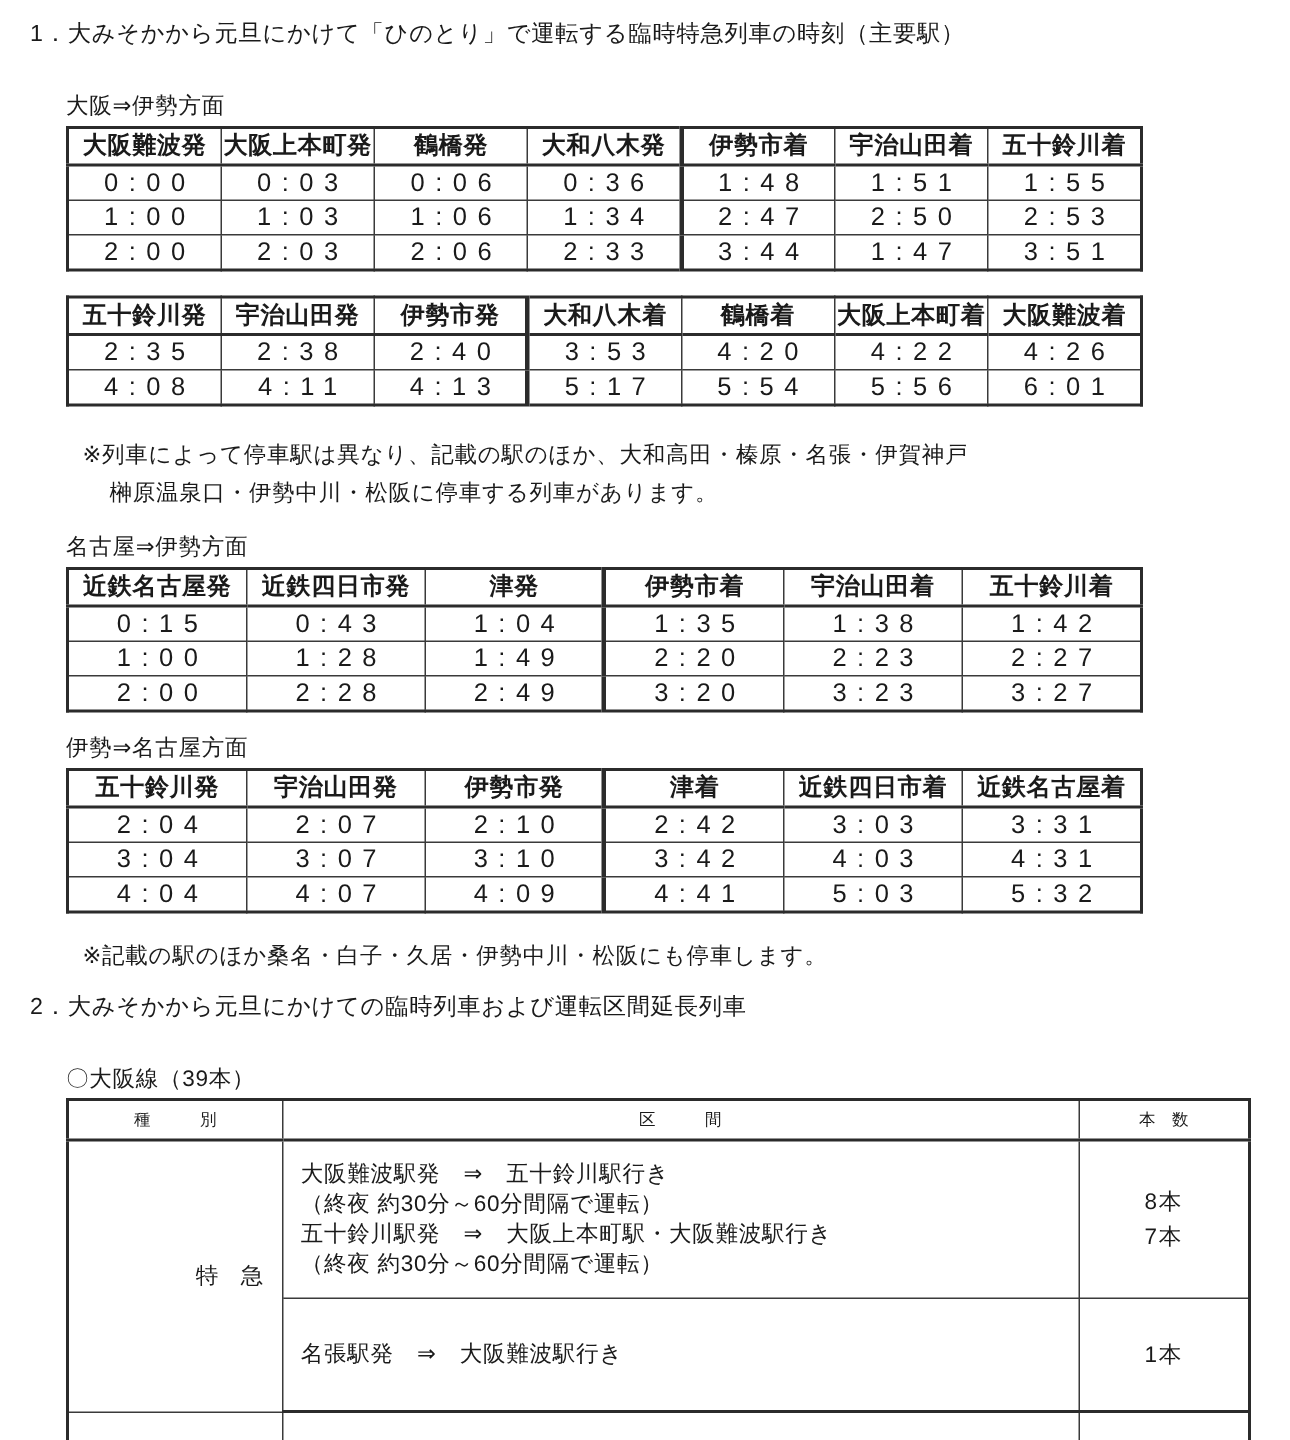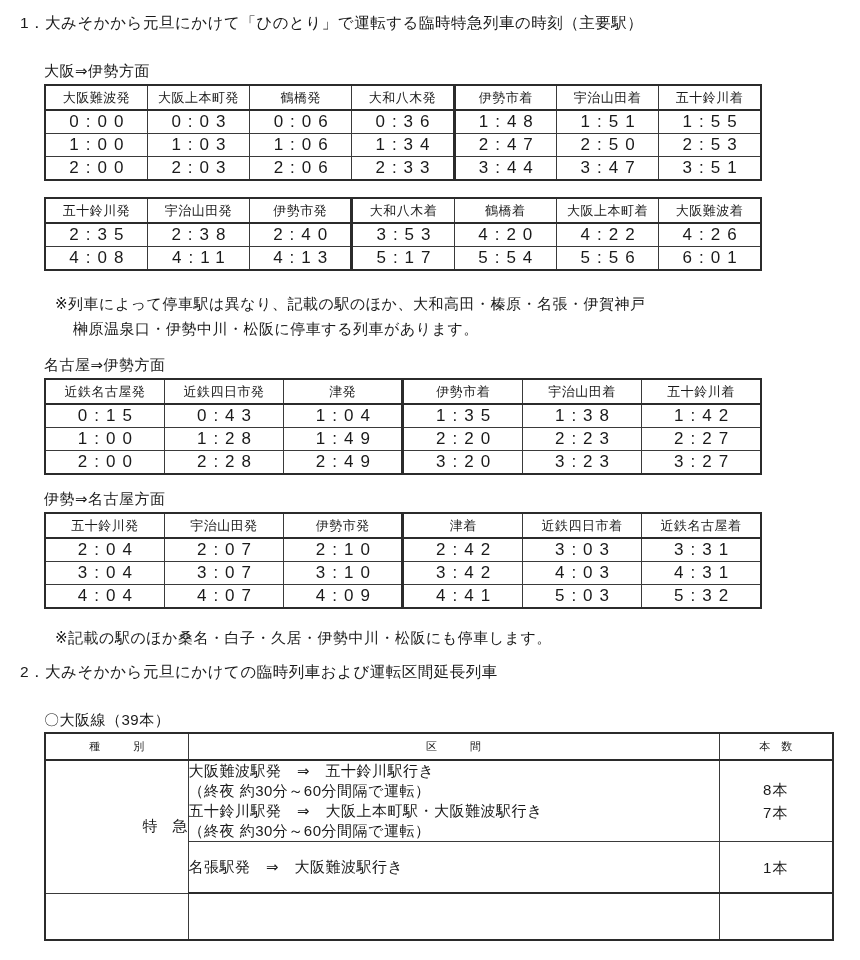--- a/index.html
+++ b/index.html
@@ -17,21 +17,21 @@
   #tt1{margin-top:16px;}
   #tt2{margin-top:14px;}
   #tt3{margin-top:14px;}
   .tt-label{font-size:15px;line-height:19px;margin:0 0 4px 0;letter-spacing:0.5px;}
 
   table.tt{
     border-collapse:collapse;table-layout:fixed;width:718px;
     border:2px solid #2b2b2b;
   }
   table.tt th{
-    height:23px;font-size:13px;font-weight:normal;
+    height:23px;font-size:16px;font-weight:bold;
     border:1px solid #3a3a3a;border-bottom:2px solid #2b2b2b;
     text-align:center;padding:0;letter-spacing:0.5px;
   }
   table.tt td{
     height:22px;font-size:17px;border:1px solid #3a3a3a;
     text-align:center;padding:0;
     letter-spacing:7px;text-indent:7px;
   }
   .divL{border-left:3px solid #2b2b2b !important;}
 
@@ -44,21 +44,21 @@
 
   table.ot{
     border-collapse:collapse;table-layout:fixed;width:788px;
     margin:3px 0 0 44px;border:2px solid #2b2b2b;
   }
   table.ot th{
     height:25px;font-size:11px;font-weight:normal;
     border:1px solid #3a3a3a;border-bottom:2px solid #2b2b2b;
     text-align:center;padding:0;
   }
-  table.ot td{border:1px solid #3a3a3a;font-size:15px;padding:0;}
+  table.ot td{border:1px solid #3a3a3a;font-size:15px;padding:12px;}
   td.type-cell{text-align:right;vertical-align:middle;border-bottom:2px solid #2b2b2b;}
   td.route-cell{height:80px;text-align:left;padding-left:74px;vertical-align:middle;}
   td.route-cell .route-line{line-height:20px;letter-spacing:0.5px;}
   td.route-cell.single{height:50px;border-bottom:2px solid #2b2b2b;}
   td.count-cell{text-align:center;vertical-align:middle;}
   td.count-cell .train-count{line-height:23px;letter-spacing:1px;}
   td.count-cell.single-count{border-bottom:2px solid #2b2b2b;}
   tr.partial-row td{height:45px;}
 </style>
 </head>
@@ -98,21 +98,21 @@
           <td class="divL">2:47</td>
           <td>2:50</td>
           <td>2:53</td>
         </tr>
         <tr>
           <td>2:00</td>
           <td>2:03</td>
           <td>2:06</td>
           <td>2:33</td>
           <td class="divL">3:44</td>
-          <td>3:47</td>
+          <td>1:47</td>
           <td>3:51</td>
         </tr>
       </tbody>
     </table>
   </section>
 <section class="tt-block" id="tt1">
     <table class="tt">
       <thead>
         <tr>
           <th>五十鈴川発</th>

